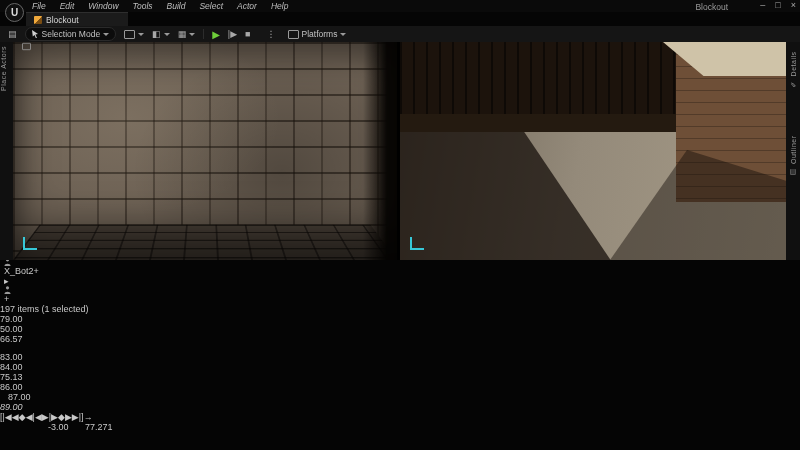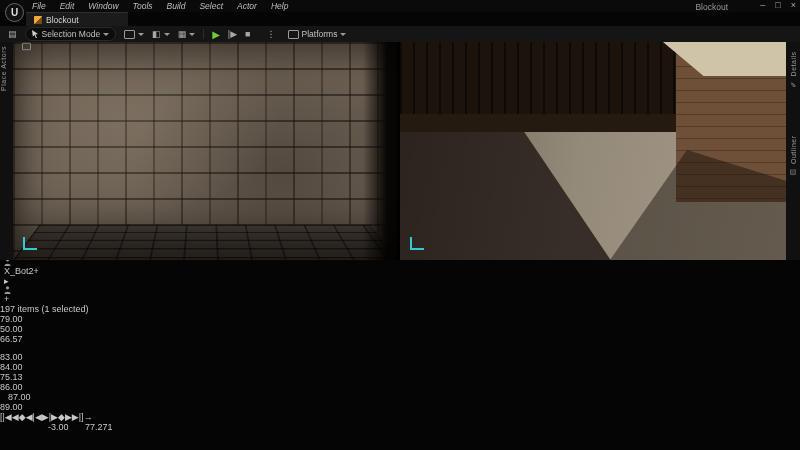--- a/index.html
+++ b/index.html
@@ -468,21 +468,21 @@
             <div class="rtick" style="left: 265.518px;"></div>
             <div class="rlabel" style="left: 287.868px;">84.00</div>
             <div class="rtick" style="left: 310.218px;"></div>
             <div class="rlabel" style="left: 332.568px;">75.13</div>
             <div class="rtick" style="left: 354.918px;"></div>
             <div class="rlabel" style="left: 377.268px;">86.00</div>
             <div class="rtick" style="left: 399.618px;"></div>
             <div class="rlabel dim" style="left: 421.968px; margin-left: 8px;">87.00</div>
             <div class="rtick" style="left: 444.318px;"></div>
             <div class="rtick" style="left: 489.018px;"></div>
-            <div class="rlabel dim" style="left: 511.368px;">89.00</div>
+            <div class="rlabel dim" style="left: 511.368px; font-style: italic;">89.00</div>
             <div class="rtick" style="left: 533.718px;"></div>
           </div>
         <div id="lanes">
             <div class="l-row">
               <div class="bar graybar" style="left: 0px; width: 404.088px;"></div>
             </div>
             <div class="l-row">
               <div class="bar camerabar" style="left: 0px; right: 0px;"></div>
               <div class="cut" style="left: 37.548px;"></div>
               <div class="cut" style="left: 73.308px;"></div>

